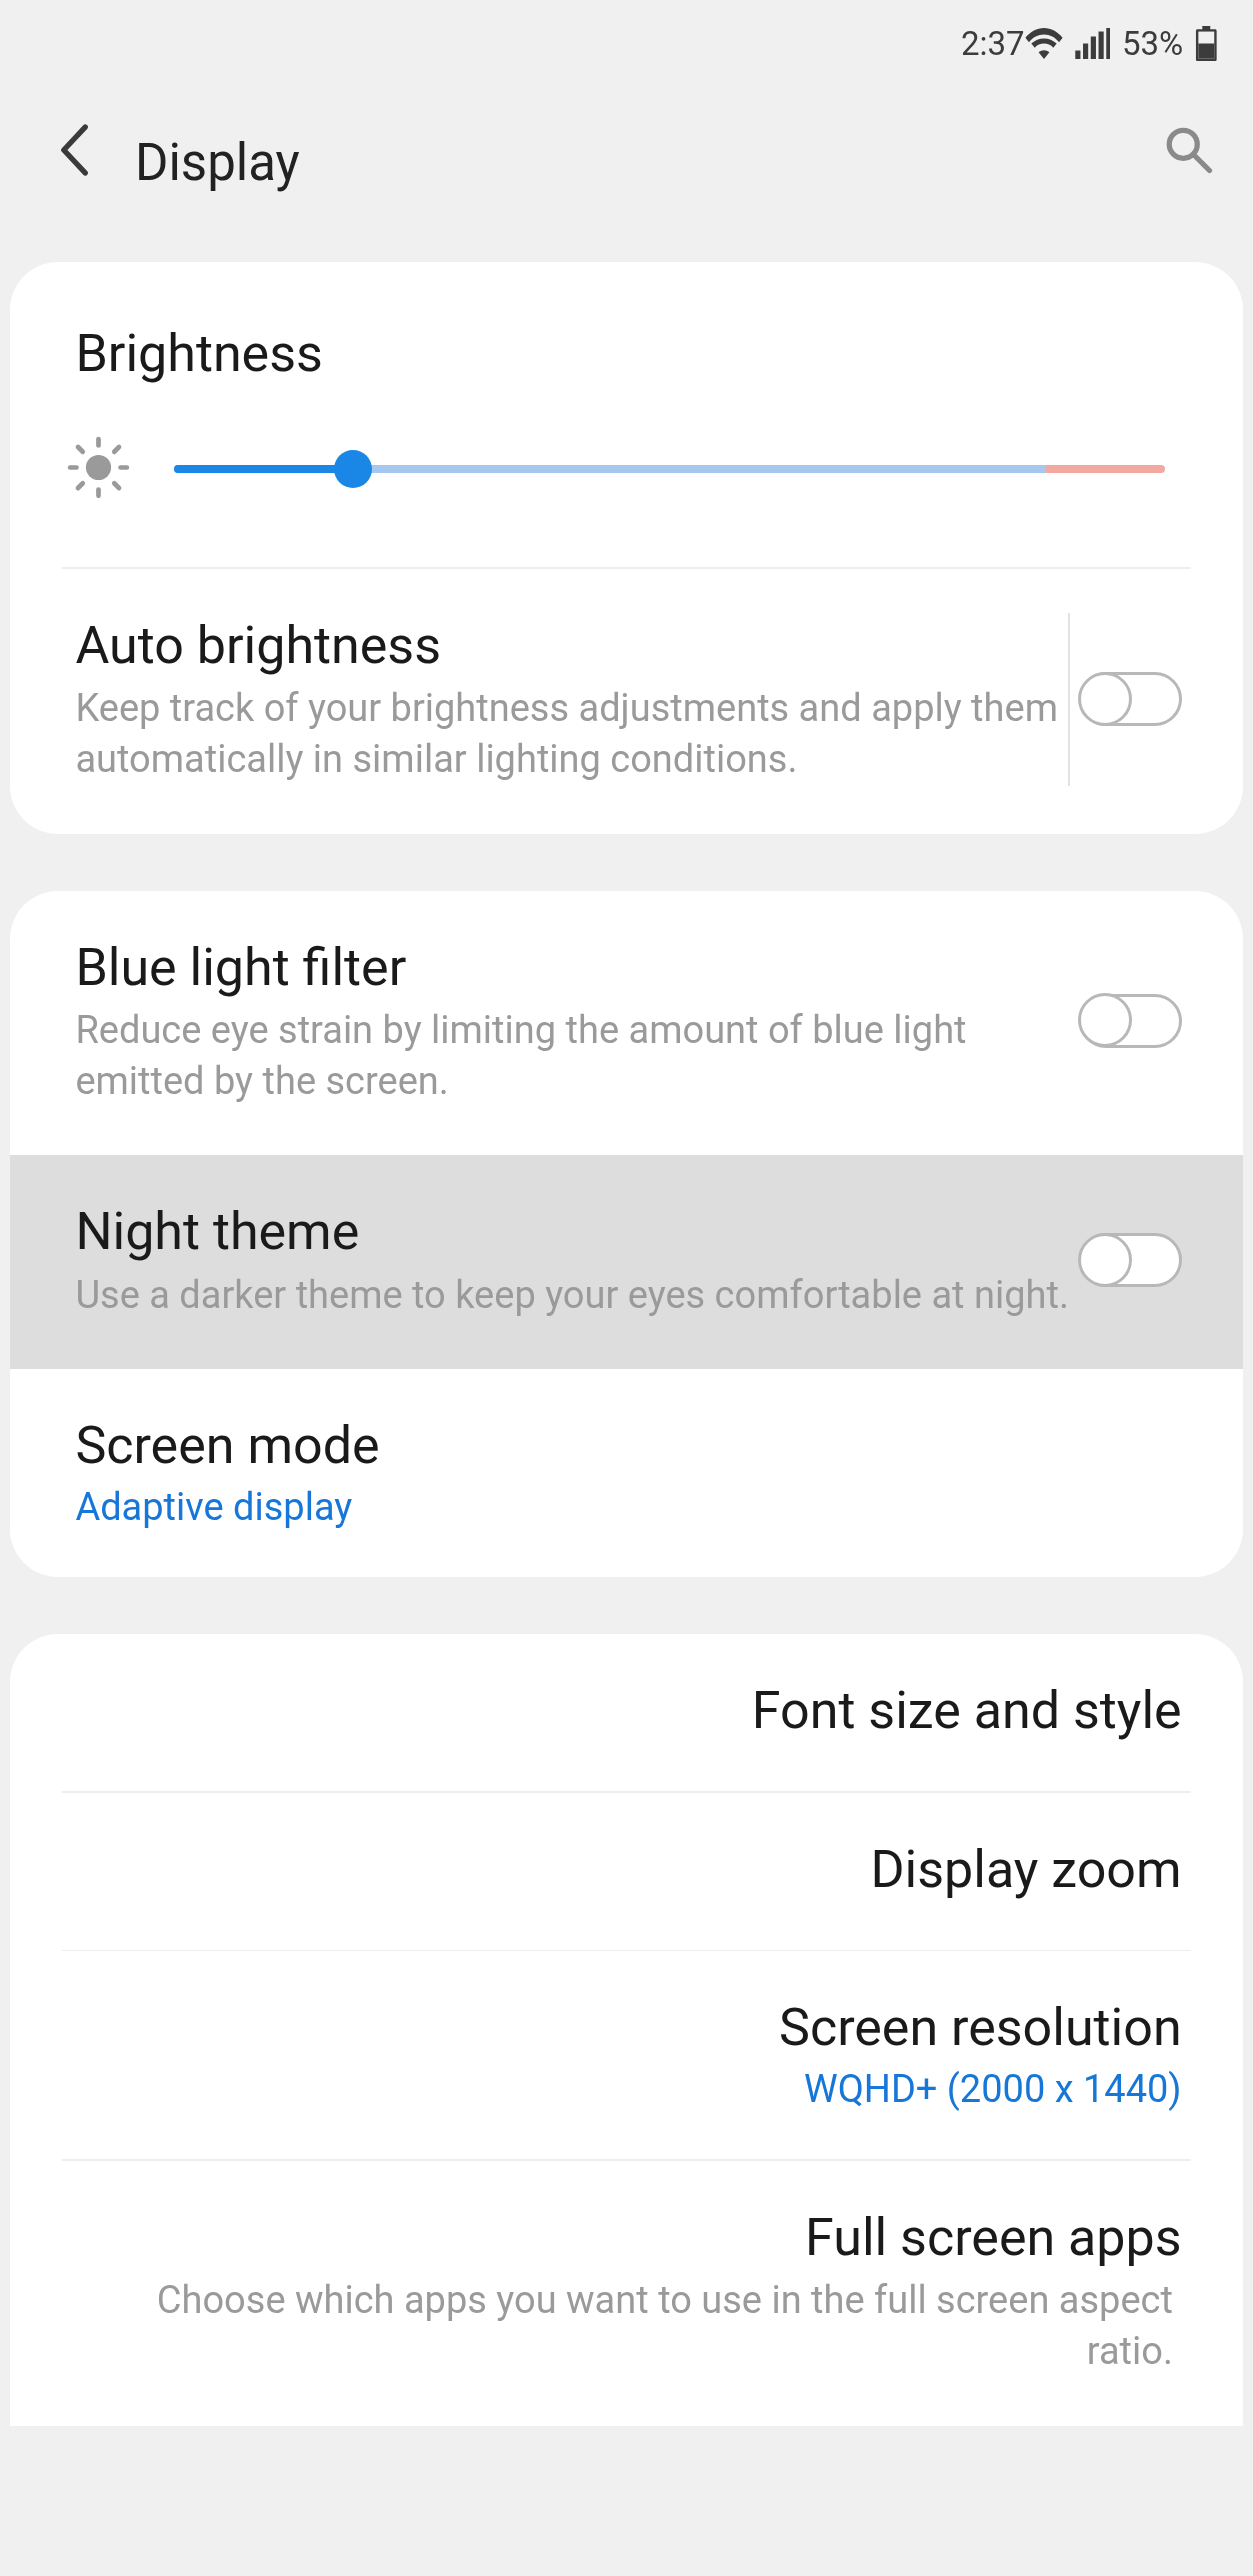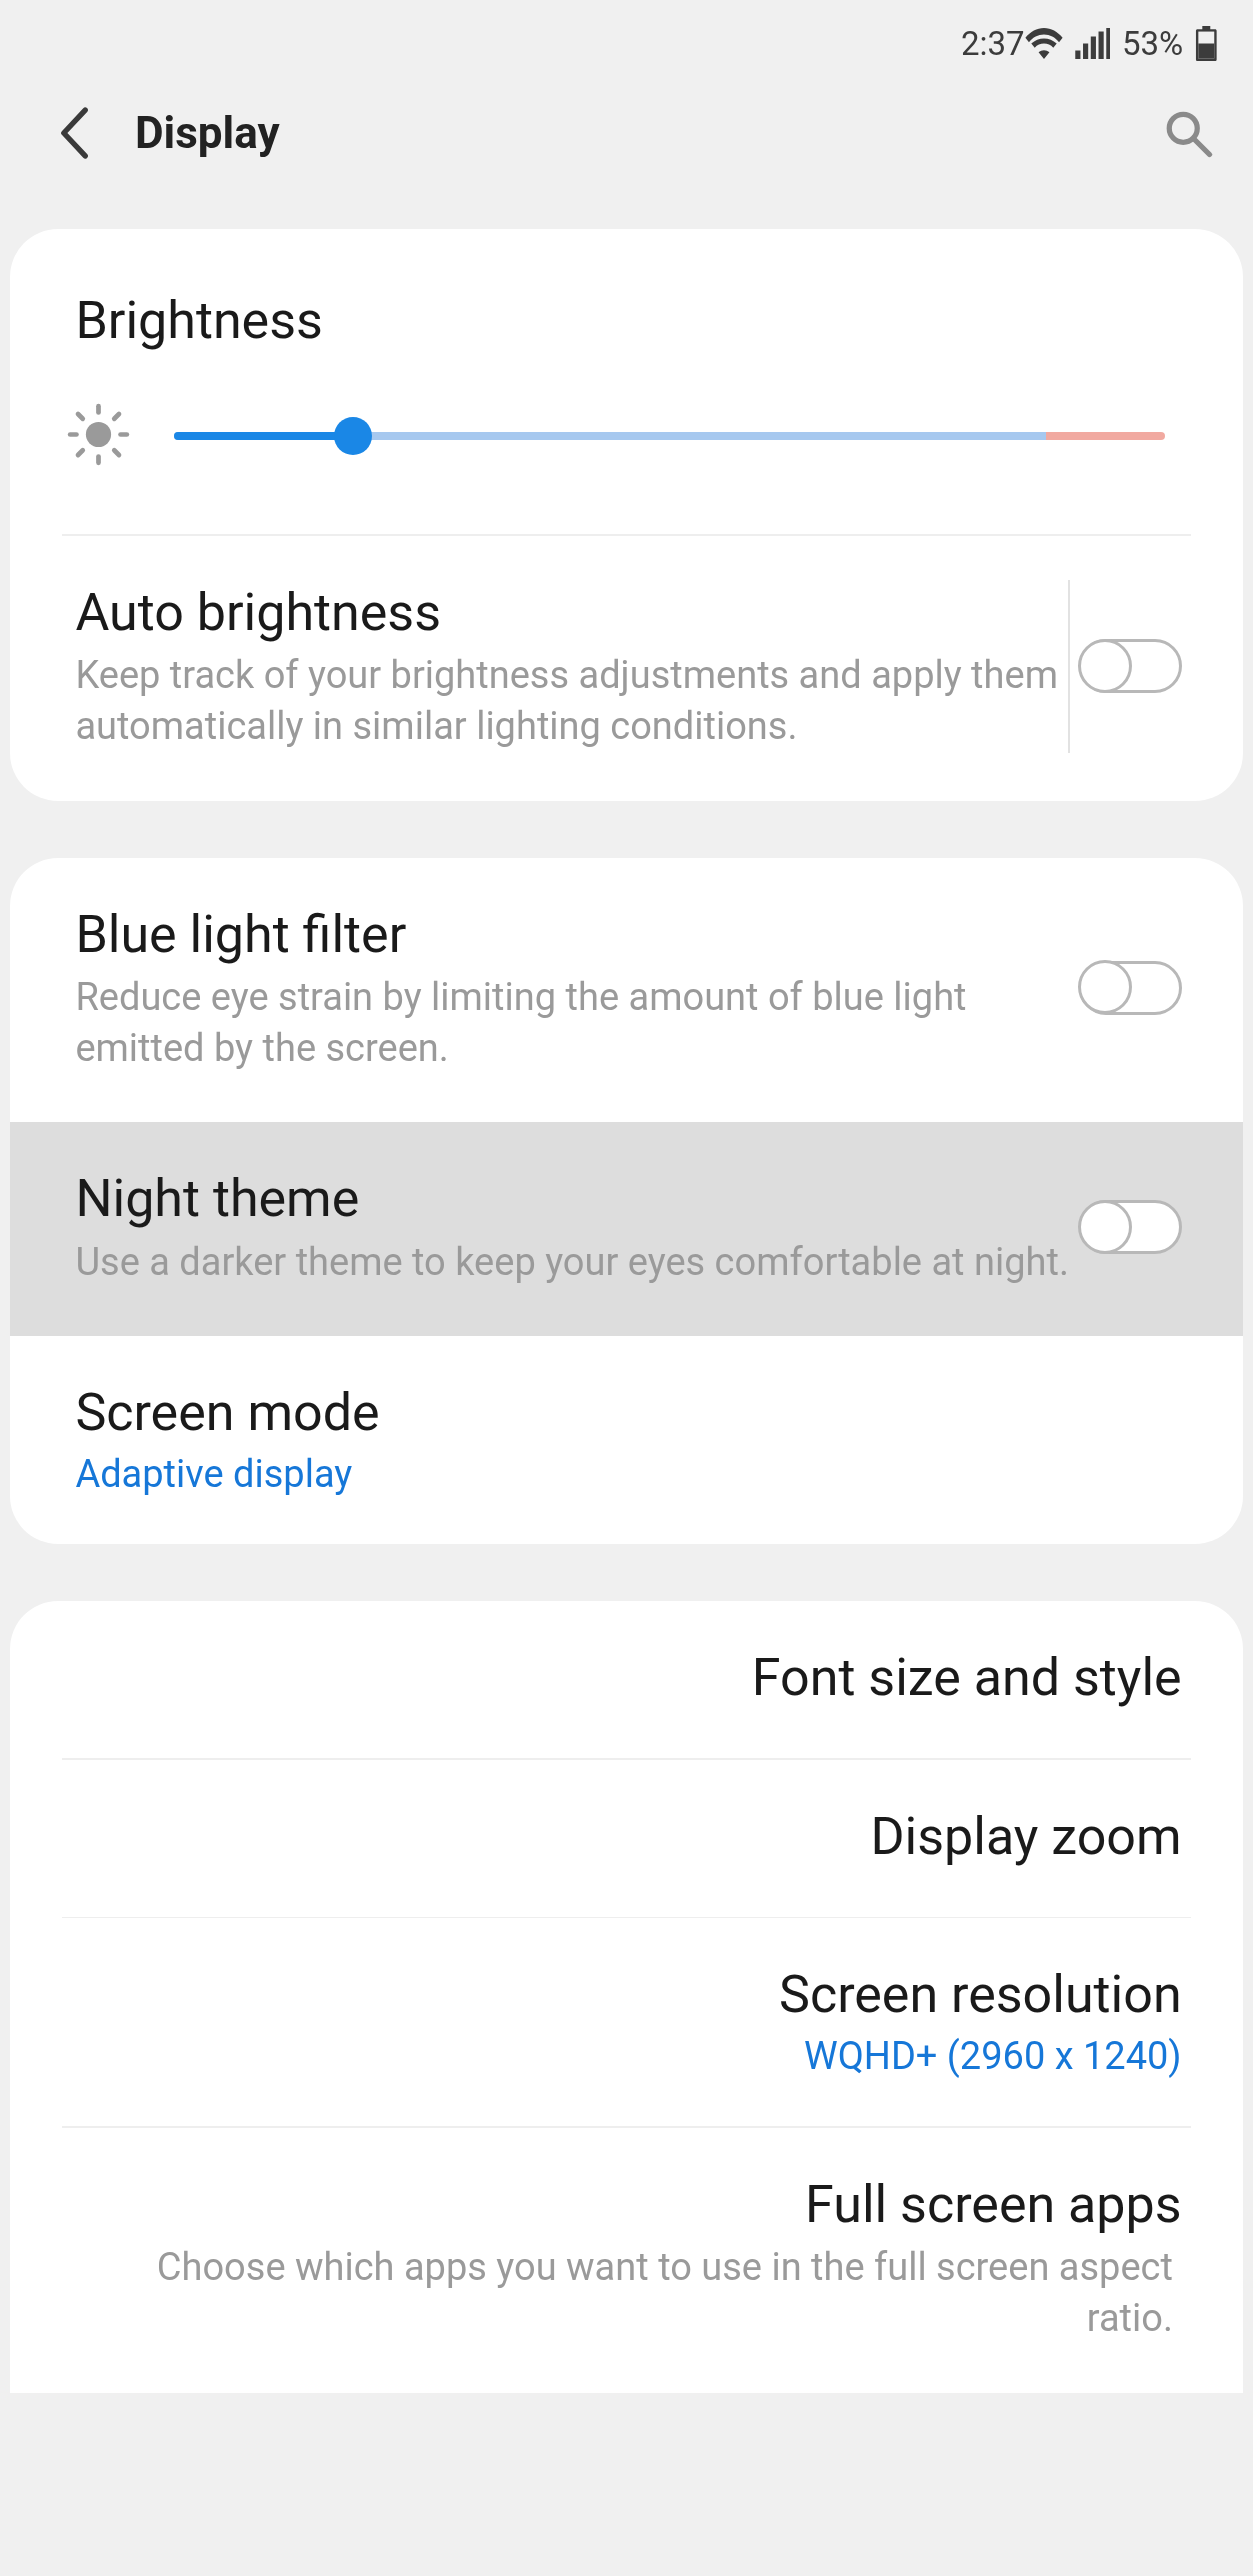--- a/index.html
+++ b/index.html
@@ -26,24 +26,25 @@
   .header {
     display: flex;
     align-items: center;
     padding: 35px 39px 70px 48px;
   }
   .back-btn {
     width: 52px; height: 52px; display:flex; align-items:center; justify-content:center;
     margin-right: 35px;
   }
   .title {
-    font-size: 44px;
-    font-weight: 700;
+    font-size: 51px;
+    font-weight: 400;
     flex: 1;
     color: #222;
+    margin-top: 26px;
   }
   .search-btn { width: 52px; height:52px; display:flex; align-items:center; justify-content:center; }
 
   
   .card {
     background: #fff;
     border-radius: 48px;
     margin: 0 10.4px 57px 10.4px;
     overflow: hidden;
   }
@@ -216,21 +217,21 @@
   <div class="row">
     <div class="row-body">
         <div class="row-title">Display zoom</div>
       </div>
   </div>
   <div class="thin-div"></div>
 
   <div class="row">
     <div class="row-body">
       <div class="row-title">Screen resolution</div>
-      <div class="row-value">WQHD+ (2960 x 1240)</div>
+      <div class="row-value">WQHD+ (2000 x 1440)</div>
     </div>
   </div>
   <div class="thin-div"></div>
 
   <div class="row">
     <div class="row-body">
       <div class="row-title">Full screen apps</div>
       <div class="row-sub">Choose which apps you want to use in the full screen aspect ratio.</div>
     </div>
   </div>

